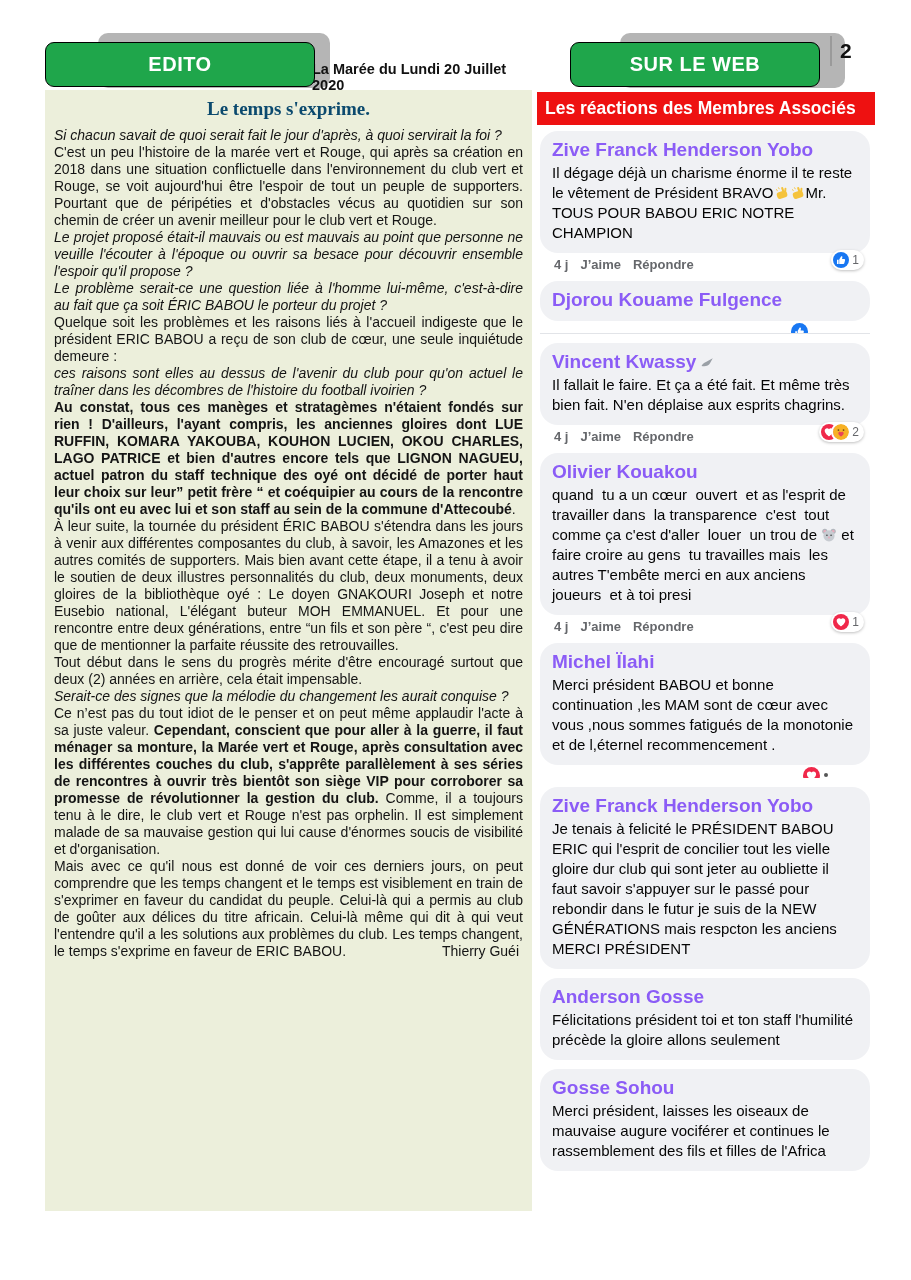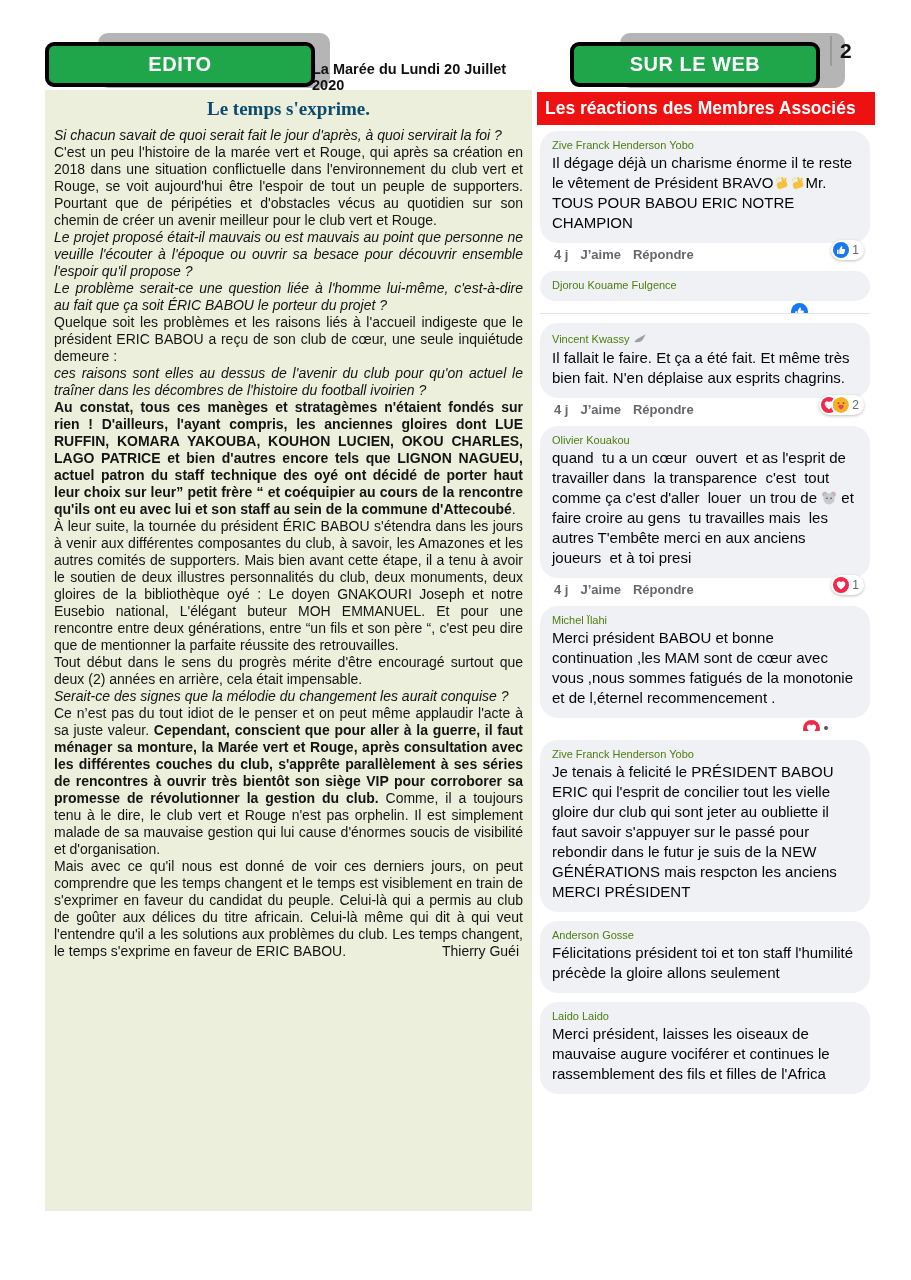--- a/index.html
+++ b/index.html
@@ -7,21 +7,21 @@
   body {
     position:relative; width:911px; height:1280px; background:#ffffff;
     font-family:"Liberation Sans", sans-serif; color:#1a1a1a; overflow:hidden;
   }
   
   .btn-shadow { position:absolute; background:#b5b5b5; border-radius:10px; }
   .btn-green {
     position:absolute; background:#1fa64b; border-radius:9px; color:#fff;
     font-weight:bold; font-size:20px; letter-spacing:.5px;
     display:flex; align-items:center; justify-content:center; z-index:2;
-    border:4px solid #000000;
+    border:1px solid #000000;
   }
   #edito-shadow { left:98px; top:33px; width:232px; height:55px; }
   #edito-btn { left:45px; top:42px; width:270px; height:45px; }
   #web-shadow { left:620px; top:33px; width:225px; height:55px; }
   #web-btn { left:570px; top:42px; width:250px; height:45px; }
   .masthead {
     position:absolute; left:312px; top:61px; width:224px; text-align:left;
     font-weight:bold; font-size:14.5px; color:#111;
   }
   .page-num {
@@ -53,21 +53,21 @@
     display:flex; align-items:center; padding-left:8px;
   }
   .comments {
     position:absolute; left:540px; top:131px; width:330px;
     display:flex; flex-direction:column; gap:9px;
   }
   .comment { display:flex; flex-direction:column; }
   .bubble {
     background:#f0f1f4; border-radius:18px; padding:8px 12px 10px 12px;
   }
-  .c-name { font-size:11px; font-weight:normal; color:#4d7c0f; display:flex; align-items:center; gap:4px; }
+  .c-name { font-size:19px; font-weight:bold; color:#8b5cf6; display:flex; align-items:center; gap:4px; }
   .c-text { font-size:15px; line-height:20px; color:#050505; margin-top:2px; white-space:pre-wrap; }
   .action-row {
     display:flex; align-items:center; gap:12px; padding:4px 6px 0 14px;
     color:#65676b; font-size:13px; font-weight:bold;
   }
   .action-link { cursor:pointer; }
   .pill {
     margin-left:auto; display:flex; align-items:center; background:#fff;
     border-radius:11px; padding:2px 5px 2px 2px;
     box-shadow:0 1px 3px rgba(0,0,0,.25); margin-top:-10px;
@@ -249,17 +249,17 @@
       </div>
     </div>
     <div class="comment">
       <div class="bubble">
         <div class="c-name">Anderson Gosse</div>
         <div class="c-text">Félicitations président toi et ton staff l'humilité précède la gloire allons seulement</div>
       </div>
     </div>
     <div class="comment">
       <div class="bubble">
-        <div class="c-name">Laido Laido</div>
+        <div class="c-name">Gosse Sohou</div>
         <div class="c-text">Merci président, laisses les oiseaux de mauvaise augure vociférer et continues le rassemblement des fils et filles de l'Africa</div>
       </div>
     </div>
   </div>
 
 </body></html>

